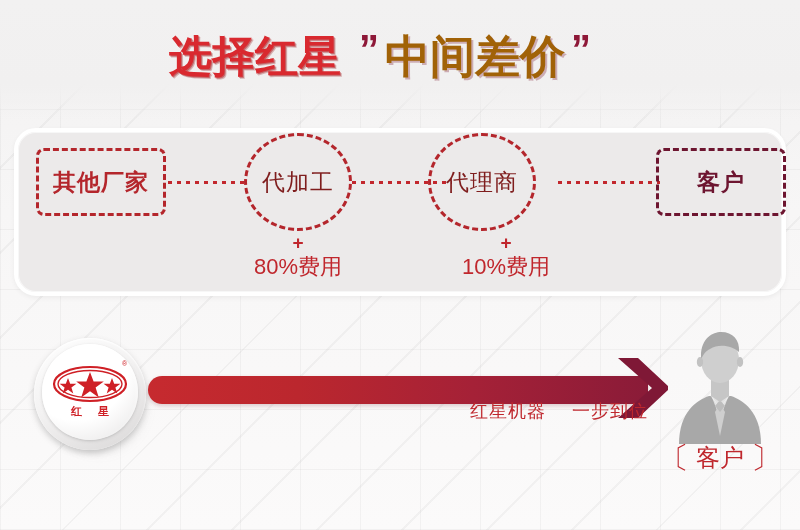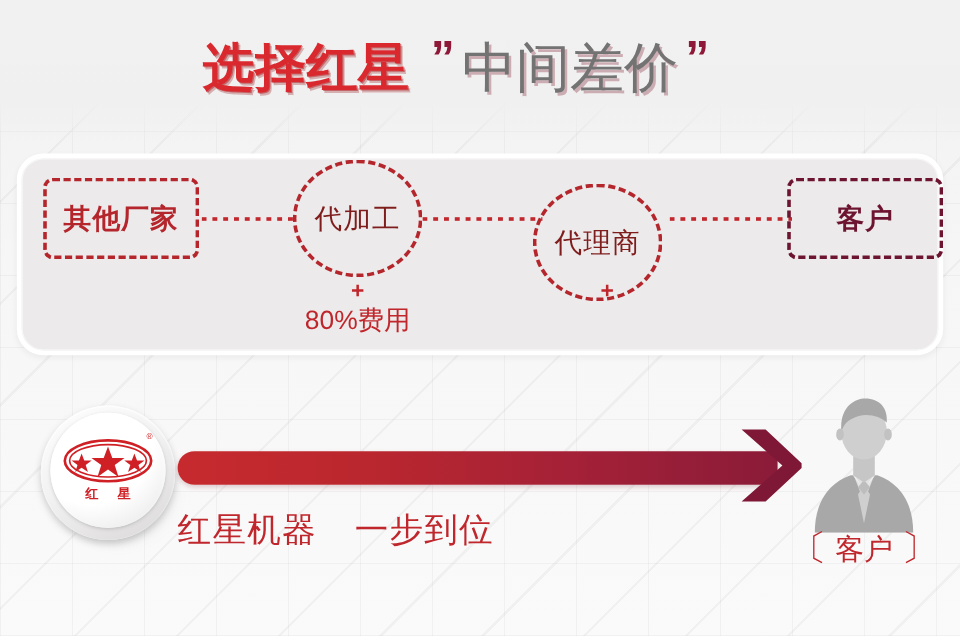--- a/index.html
+++ b/index.html
@@ -43,23 +43,23 @@
   }
   .h-gap{display:inline-block;width:16px;}
   .h-quote{
     color:#8e1838;
     font-size:40px;
     position:relative;top:-8px;
     font-weight:bold;
     padding:0 2px;
   }
   .h-b{
-    color:#737373;
+    color:#a16207;
     text-shadow:2px 2px 0 rgba(120,15,40,.30);
-    font-weight:normal;
+    font-weight:bold;
     font-size:45px;
     padding:0 4px;
   }
 
   
   #flow-panel{
     position:absolute;left:14px;top:128px;width:772px;height:168px;
     border-radius:22px;
     background:#eceaea;
     border:4px solid #ffffff;
@@ -139,24 +139,24 @@
   #arrow-bar{
     position:absolute;left:148px;top:376px;width:500px;height:28px;
     border-radius:14px 0 0 14px;
     background:linear-gradient(90deg,#c62a2f 0%,#bb272e 30%,#a52137 65%,#8a1b38 100%);
     box-shadow:0 2px 4px rgba(120,40,50,.22);
   }
   #arrow-head{
     position:absolute;left:612px;top:352px;width:76px;height:76px;
   }
   #arrow-label{
-    position:absolute;left:148px;top:423px;width:500px;
-    text-align:left;
+    position:absolute;left:148px;top:399px;width:500px;
+    text-align:right;
     color:#bf272d;
-    font-size:28px;
+    font-size:18px;
     letter-spacing:1px;
     white-space:nowrap;
   }
   #arrow-label .gap{display:inline-block;width:14px;}
 
   
   #customer{
     position:absolute;left:655px;top:326px;width:130px;height:150px;
   }
   #customer-figure{position:absolute;left:14px;top:0;}
@@ -193,25 +193,26 @@
     </div>
 
     <div class="node node-circle" style="left:226px;top:1px;">
       <span>代加工</span>
     </div>
     <div class="fee" style="left:200px;top:102px;">
       <div class="plus">+</div>
       <div class="amt">80%费用</div>
     </div>
 
-    <div class="node node-circle" style="left:426px;top:1px;margin-top:20px;">
+    <div class="node node-circle" style="left:410px;top:1px;">
       <span>代理商</span>
     </div>
     <div class="fee" style="left:408px;top:102px;">
       <div class="plus">+</div>
+      <div class="amt">10%费用</div>
     </div>
 
     <div class="node node-rect dark" style="left:638px;top:16px;">
       <span>客户</span>
     </div>
 
   </div>
 </div>
 
 <div id="logo-wrap">

